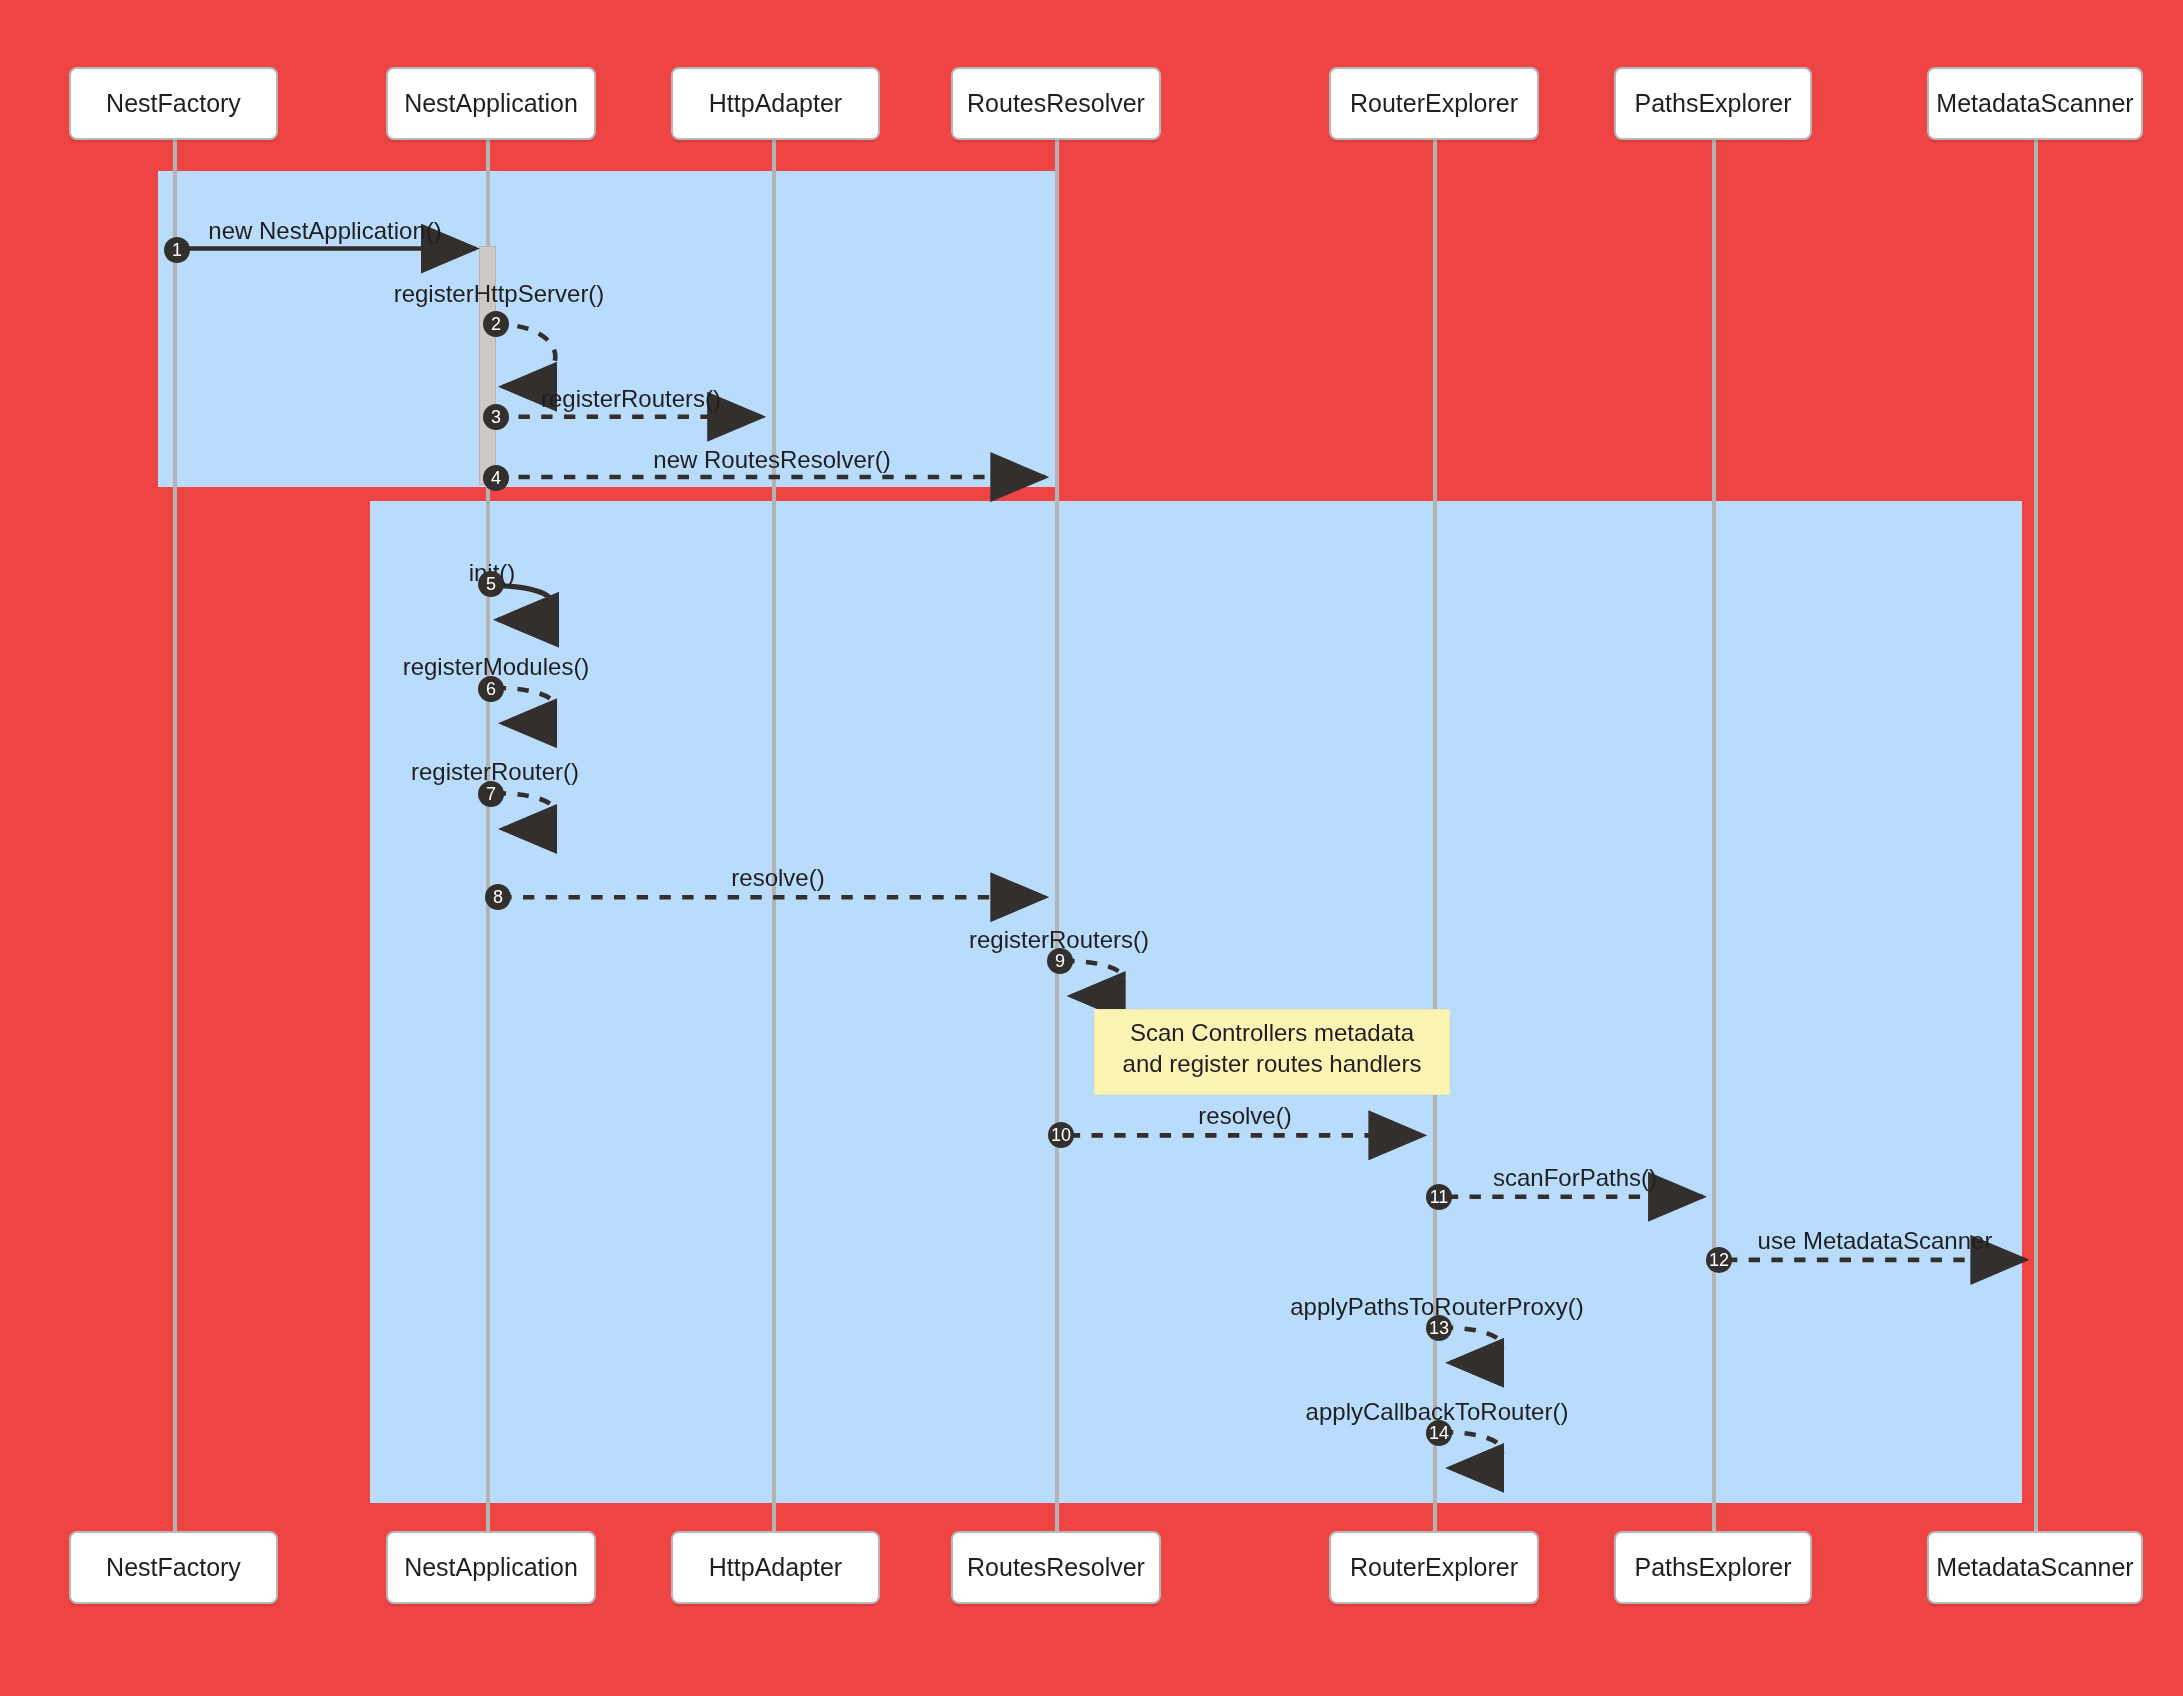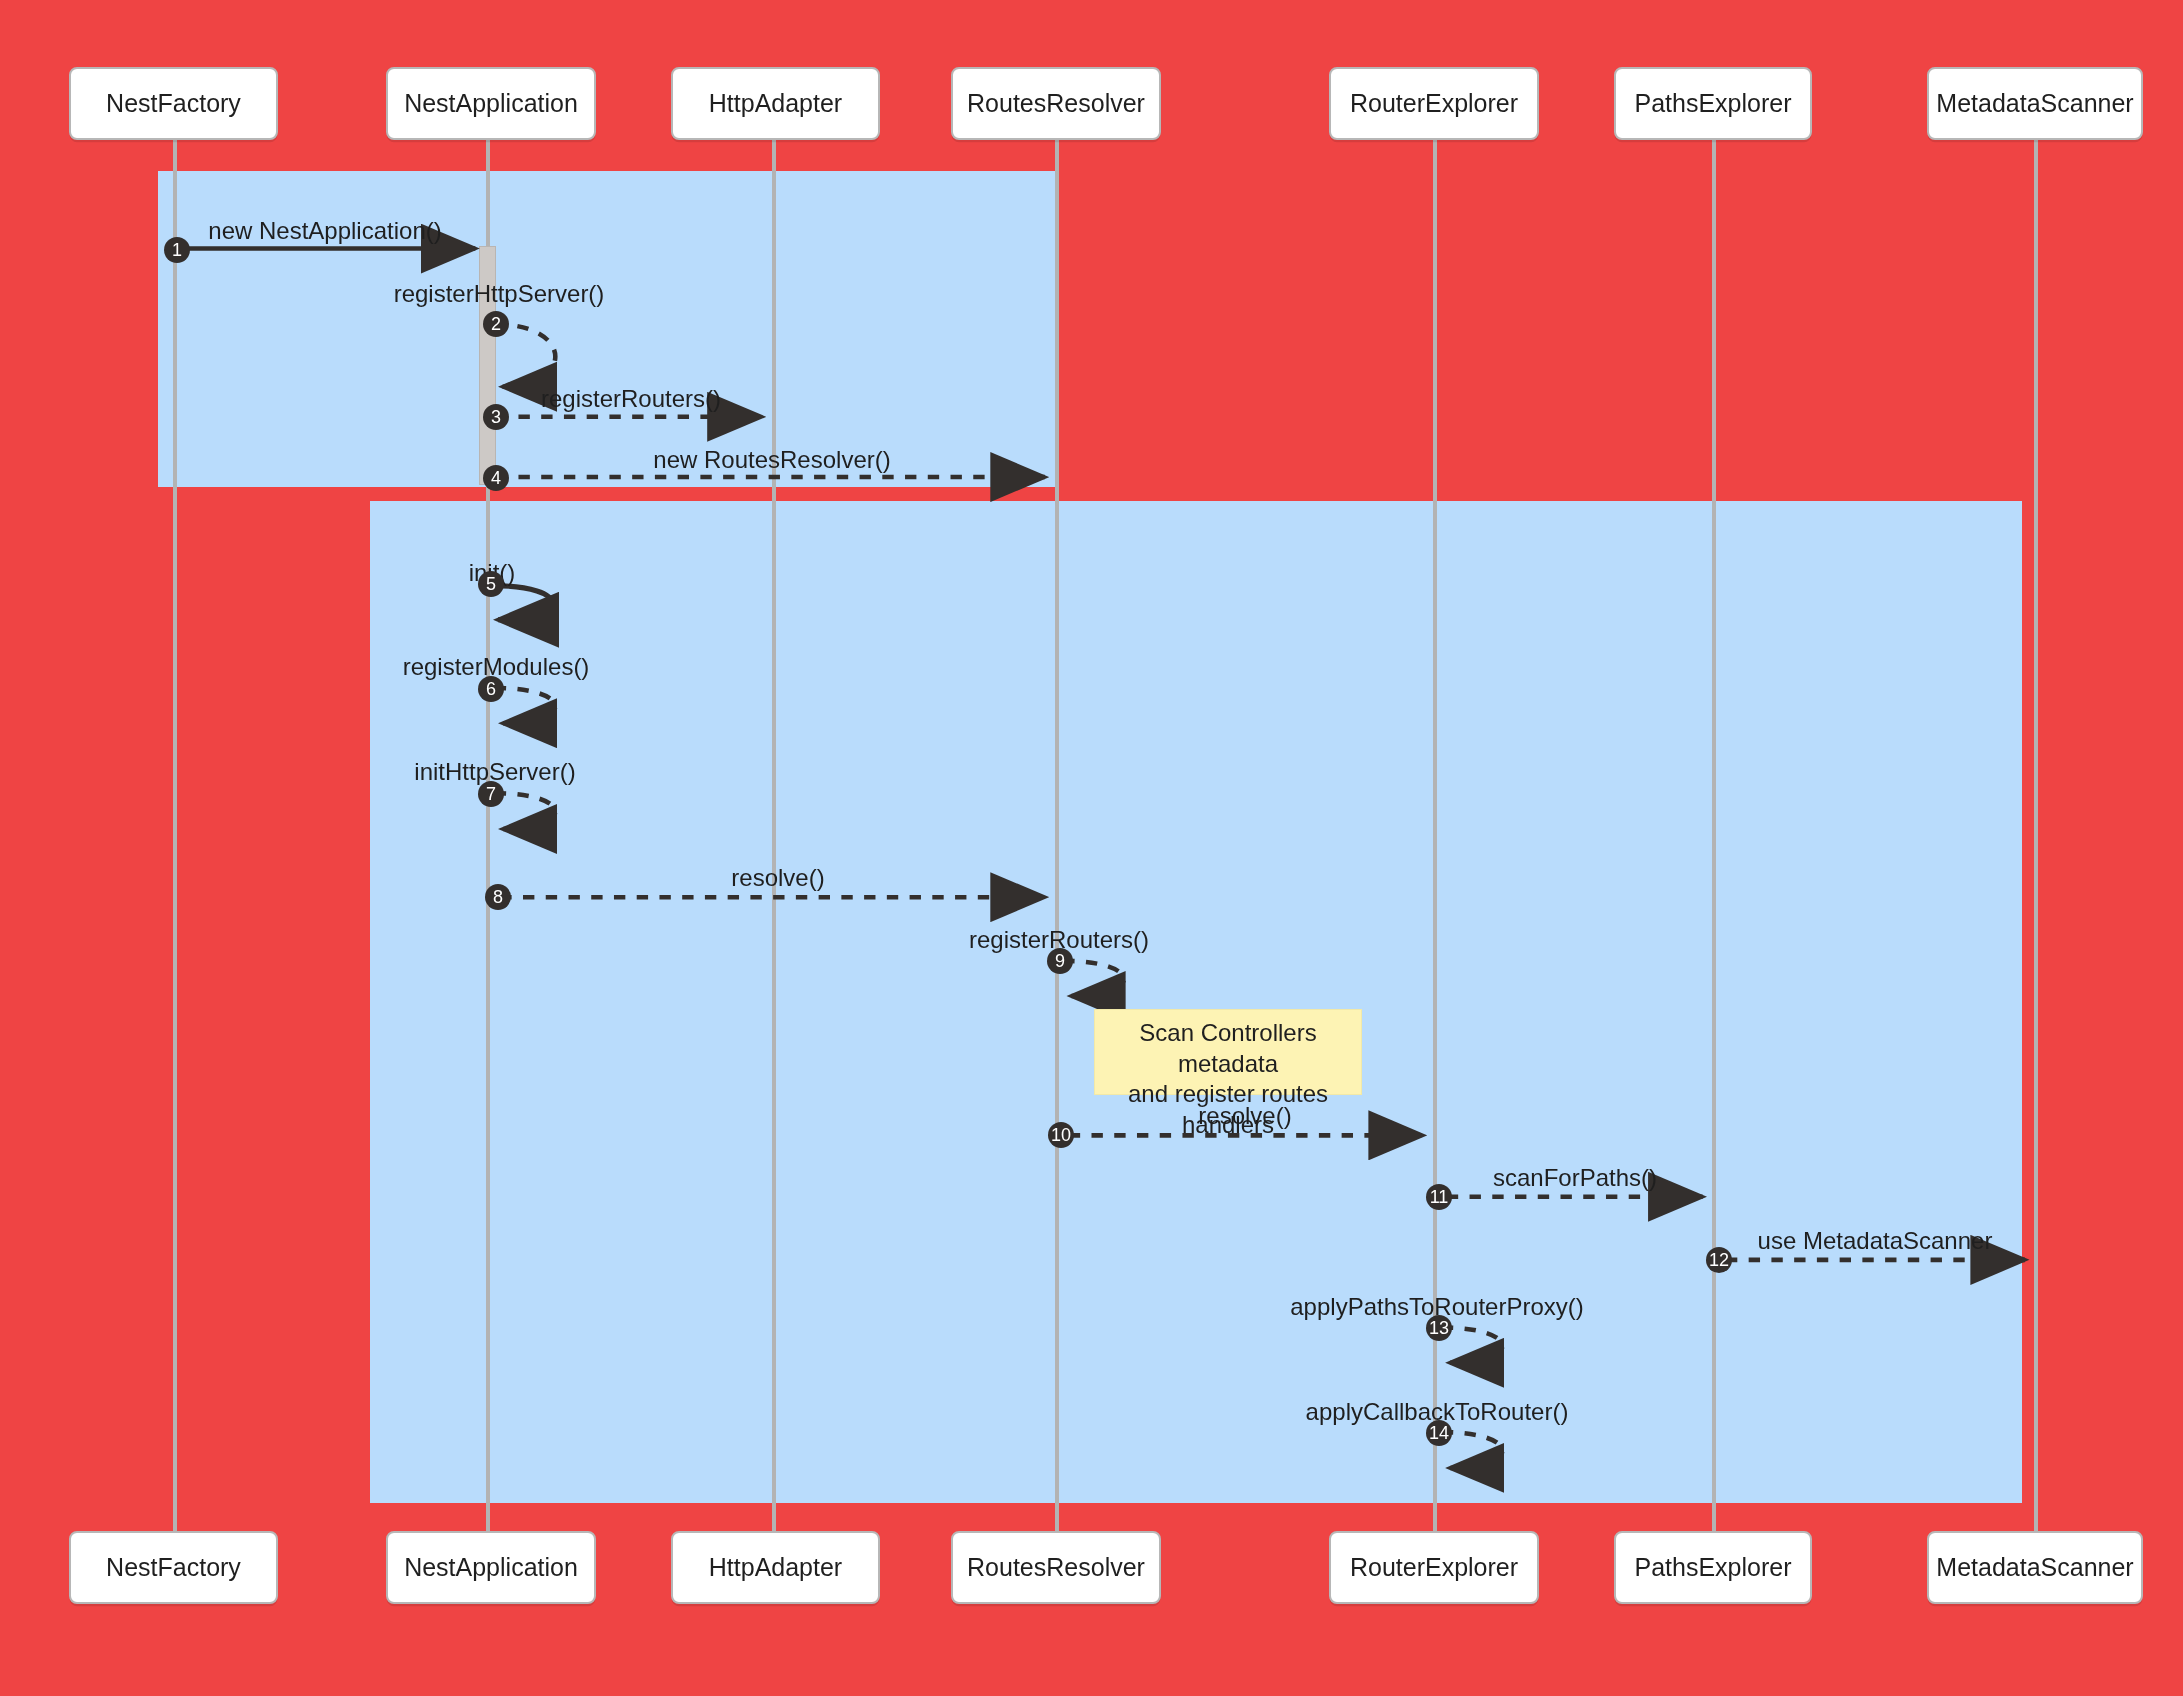--- a/index.html
+++ b/index.html
@@ -124,21 +124,21 @@
 
     <path d="M2536,2519 C 2676,2519 2676,2582 2550,2582" fill="none" stroke="#332f2d" stroke-width="8" stroke-dasharray="20 20" marker-end="url(#ah)"></path>
   </svg>
 
   <div class="msglabel" style="left:325px;top:217px;">new NestApplication()</div>
   <div class="msglabel" style="left:499px;top:280px;">registerHttpServer()</div>
   <div class="msglabel" style="left:631px;top:385px;">registerRouters()</div>
   <div class="msglabel" style="left:772px;top:446px;">new RoutesResolver()</div>
   <div class="msglabel" style="left:492px;top:548px;margin-top:11px;">init()</div>
   <div class="msglabel" style="left:496px;top:653px;">registerModules()</div>
-  <div class="msglabel" style="left:495px;top:758px;">initHttpServer()</div>
+  <div class="msglabel" style="left:495px;top:758px;">registerRouter()</div>
   <div class="msglabel" style="left:778px;top:864px;">resolve()</div>
   <div class="msglabel" style="left:1059px;top:926px;">registerRouters()</div>
   <div class="msglabel" style="left:1245px;top:1102px;">resolve()</div>
   <div class="msglabel" style="left:1575px;top:1164px;">scanForPaths()</div>
   <div class="msglabel" style="left:1875px;top:1227px;">use MetadataScanner</div>
   <div class="msglabel" style="left:1437px;top:1293px;">applyPathsToRouterProxy()</div>
   <div class="msglabel" style="left:1437px;top:1398px;">applyCallbackToRouter()</div>
 
   <div class="num" style="left:177px;top:250px;">1</div>
   <div class="num" style="left:496px;top:324px;">2</div>
@@ -148,19 +148,19 @@
   <div class="num" style="left:491px;top:689px;">6</div>
   <div class="num" style="left:491px;top:794px;">7</div>
   <div class="num" style="left:498px;top:897px;">8</div>
   <div class="num" style="left:1060px;top:961px;">9</div>
   <div class="num" style="left:1061px;top:1135px;">10</div>
   <div class="num" style="left:1439px;top:1197px;">11</div>
   <div class="num" style="left:1719px;top:1260px;">12</div>
   <div class="num" style="left:1439px;top:1328px;">13</div>
   <div class="num" style="left:1439px;top:1433px;">14</div>
 
-  <div class="note" style="left:1094px;top:1009px;width:268px;height:86px;">
+  <div class="note" style="left:1094px;top:1009px;width:356px;height:86px;">
     <div>Scan Controllers metadata</div>
     <div>and register routes handlers</div>
   </div>
 
 </div>
 
 
 </body></html>

